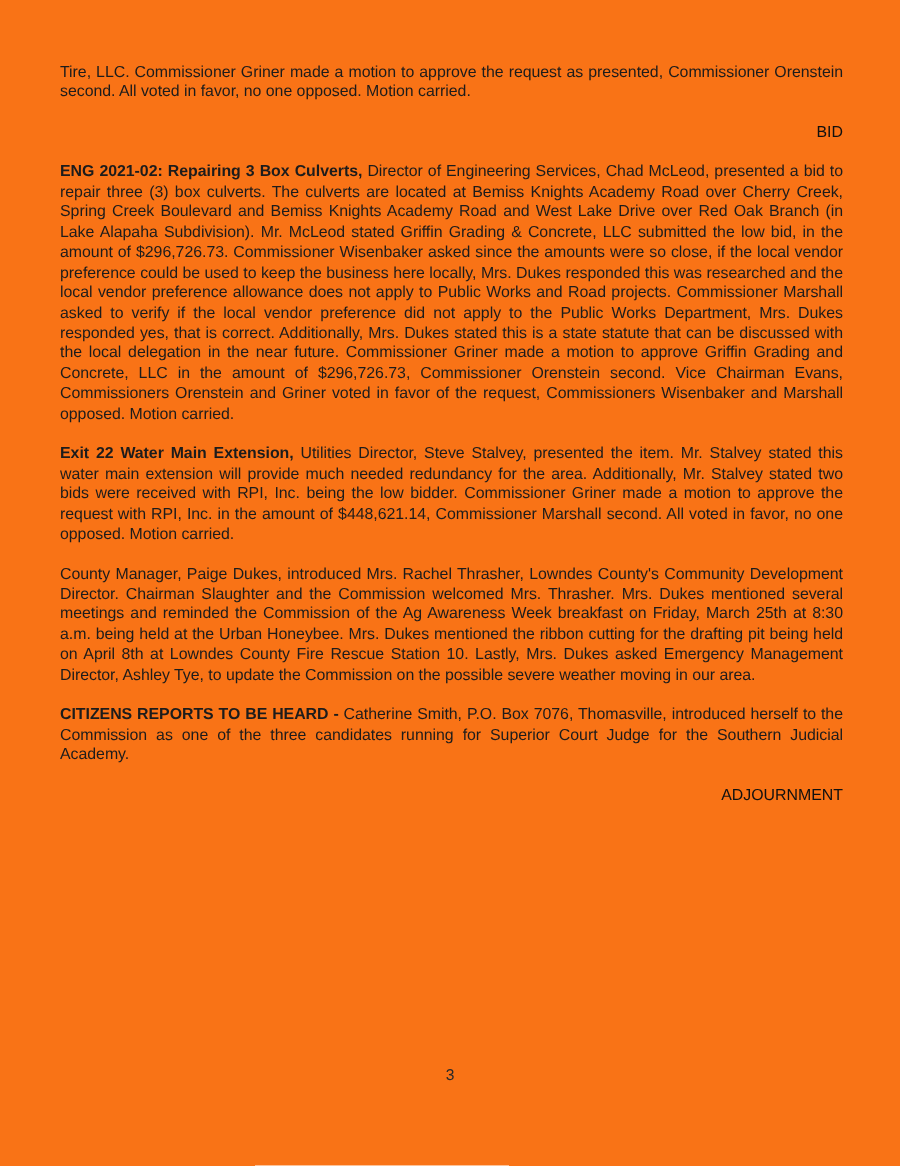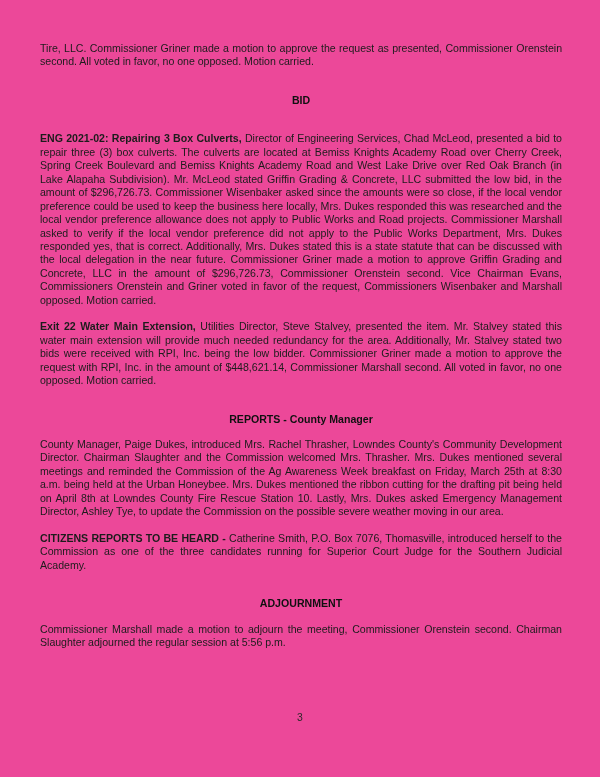--- a/index.html
+++ b/index.html
@@ -15,21 +15,21 @@
     font-family: "Liberation Sans", sans-serif;
     color: #1c1c1c;
     -webkit-font-smoothing: antialiased;
   }
   .page {
     position: absolute;
     left: 0;
     top: 0;
     width: 600px;
     height: 777px;
-    background: #ec4899;
+    background: #f97316;
     overflow: hidden;
   }
   .content {
     position: absolute;
     left: 40px;
     top: 42px;
     width: 522px;
   }
   p.para {
     margin: 0;
@@ -37,25 +37,25 @@
     line-height: 13.45px;
     text-align: justify;
     text-justify: inter-word;
     letter-spacing: -0.02px;
     color: #1c1c1c;
   }
   p.para.last-line-left {
     text-align-last: left;
   }
   h2.heading {
-    margin: 12px;
+    margin: 0;
     font-size: 10.6px;
     line-height: 13.45px;
-    font-weight: bold;
-    text-align: center;
+    font-weight: normal;
+    text-align: right;
     color: #101010;
   }
   .gap-sm { height: 13px; }
   .gap-md { height: 13px; }
   .lead {
     font-weight: bold;
     margin-top: 38px;
   }
   .pagenum {
     position: absolute;
@@ -83,30 +83,28 @@
     <div class="gap-sm"></div>
 
     <p class="para last-line-left"><span class="lead">ENG 2021-02: Repairing 3 Box Culverts,</span><span> Director of Engineering Services, Chad McLeod, presented a bid to repair three (3) box culverts.  The culverts are located at Bemiss Knights Academy Road over Cherry Creek, Spring Creek Boulevard and Bemiss Knights Academy Road and West Lake Drive over Red Oak Branch (in Lake Alapaha Subdivision).  Mr. McLeod stated Griffin Grading &amp; Concrete, LLC submitted the low bid, in the amount of $296,726.73.  Commissioner Wisenbaker asked since the amounts were so close, if the local vendor preference could be used to keep the business here locally, Mrs. Dukes responded this was researched and the local vendor preference allowance does not apply to Public Works and Road projects.  Commissioner Marshall asked to verify if the local vendor preference did not apply to the Public Works Department, Mrs. Dukes responded yes, that is correct.  Additionally, Mrs. Dukes stated this is a state statute that can be discussed with the local delegation in the near future.  Commissioner Griner made a motion to approve Griffin Grading and Concrete, LLC in the amount of $296,726.73, Commissioner Orenstein second.   Vice Chairman Evans, Commissioners Orenstein and Griner voted in favor of the request, Commissioners Wisenbaker and Marshall opposed.  Motion carried.</span></p>
 
     <div class="gap-md"></div>
 
     <p class="para last-line-left"><span class="lead">Exit 22 Water Main Extension,</span><span> Utilities Director, Steve Stalvey, presented the item.  Mr. Stalvey stated this water main extension will provide much needed redundancy for the area.  Additionally, Mr. Stalvey stated two bids were received with RPI, Inc. being the low bidder.  Commissioner Griner made a motion to approve the request with RPI, Inc. in the amount of $448,621.14, Commissioner Marshall second.  All voted in favor, no one opposed.  Motion carried.</span></p>
 
     <div class="gap-md"></div>
 
-    <h2 class="heading">REPORTS - County Manager</h2>
 
     <p class="para last-line-left">County Manager, Paige Dukes, introduced Mrs. Rachel Thrasher, Lowndes County's Community Development Director.  Chairman Slaughter and the Commission welcomed Mrs. Thrasher.  Mrs. Dukes mentioned several meetings and reminded the Commission of the Ag Awareness Week breakfast on Friday, March 25th at 8:30 a.m. being held at the Urban Honeybee.  Mrs. Dukes mentioned the ribbon cutting for the drafting pit being held on April 8th at Lowndes County Fire Rescue Station 10.  Lastly, Mrs. Dukes asked Emergency Management Director, Ashley Tye, to update the Commission on the possible severe weather moving in our area.</p>
 
     <div class="gap-md"></div>
 
     <p class="para last-line-left"><span class="lead">CITIZENS REPORTS TO BE HEARD -</span><span> Catherine Smith, P.O. Box 7076, Thomasville, introduced herself to the Commission as one of the three candidates running for Superior Court Judge for the Southern Judicial Academy.</span></p>
 
     <div class="gap-md"></div>
 
     <h2 class="heading">ADJOURNMENT</h2>
 
-    <p class="para last-line-left">Commissioner Marshall made a motion to adjourn the meeting, Commissioner Orenstein second.  Chairman Slaughter adjourned the regular session at 5:56 p.m.</p>
 
   </div>
 
   <div class="pagenum">3</div>
 </div>
 
 </body></html>

